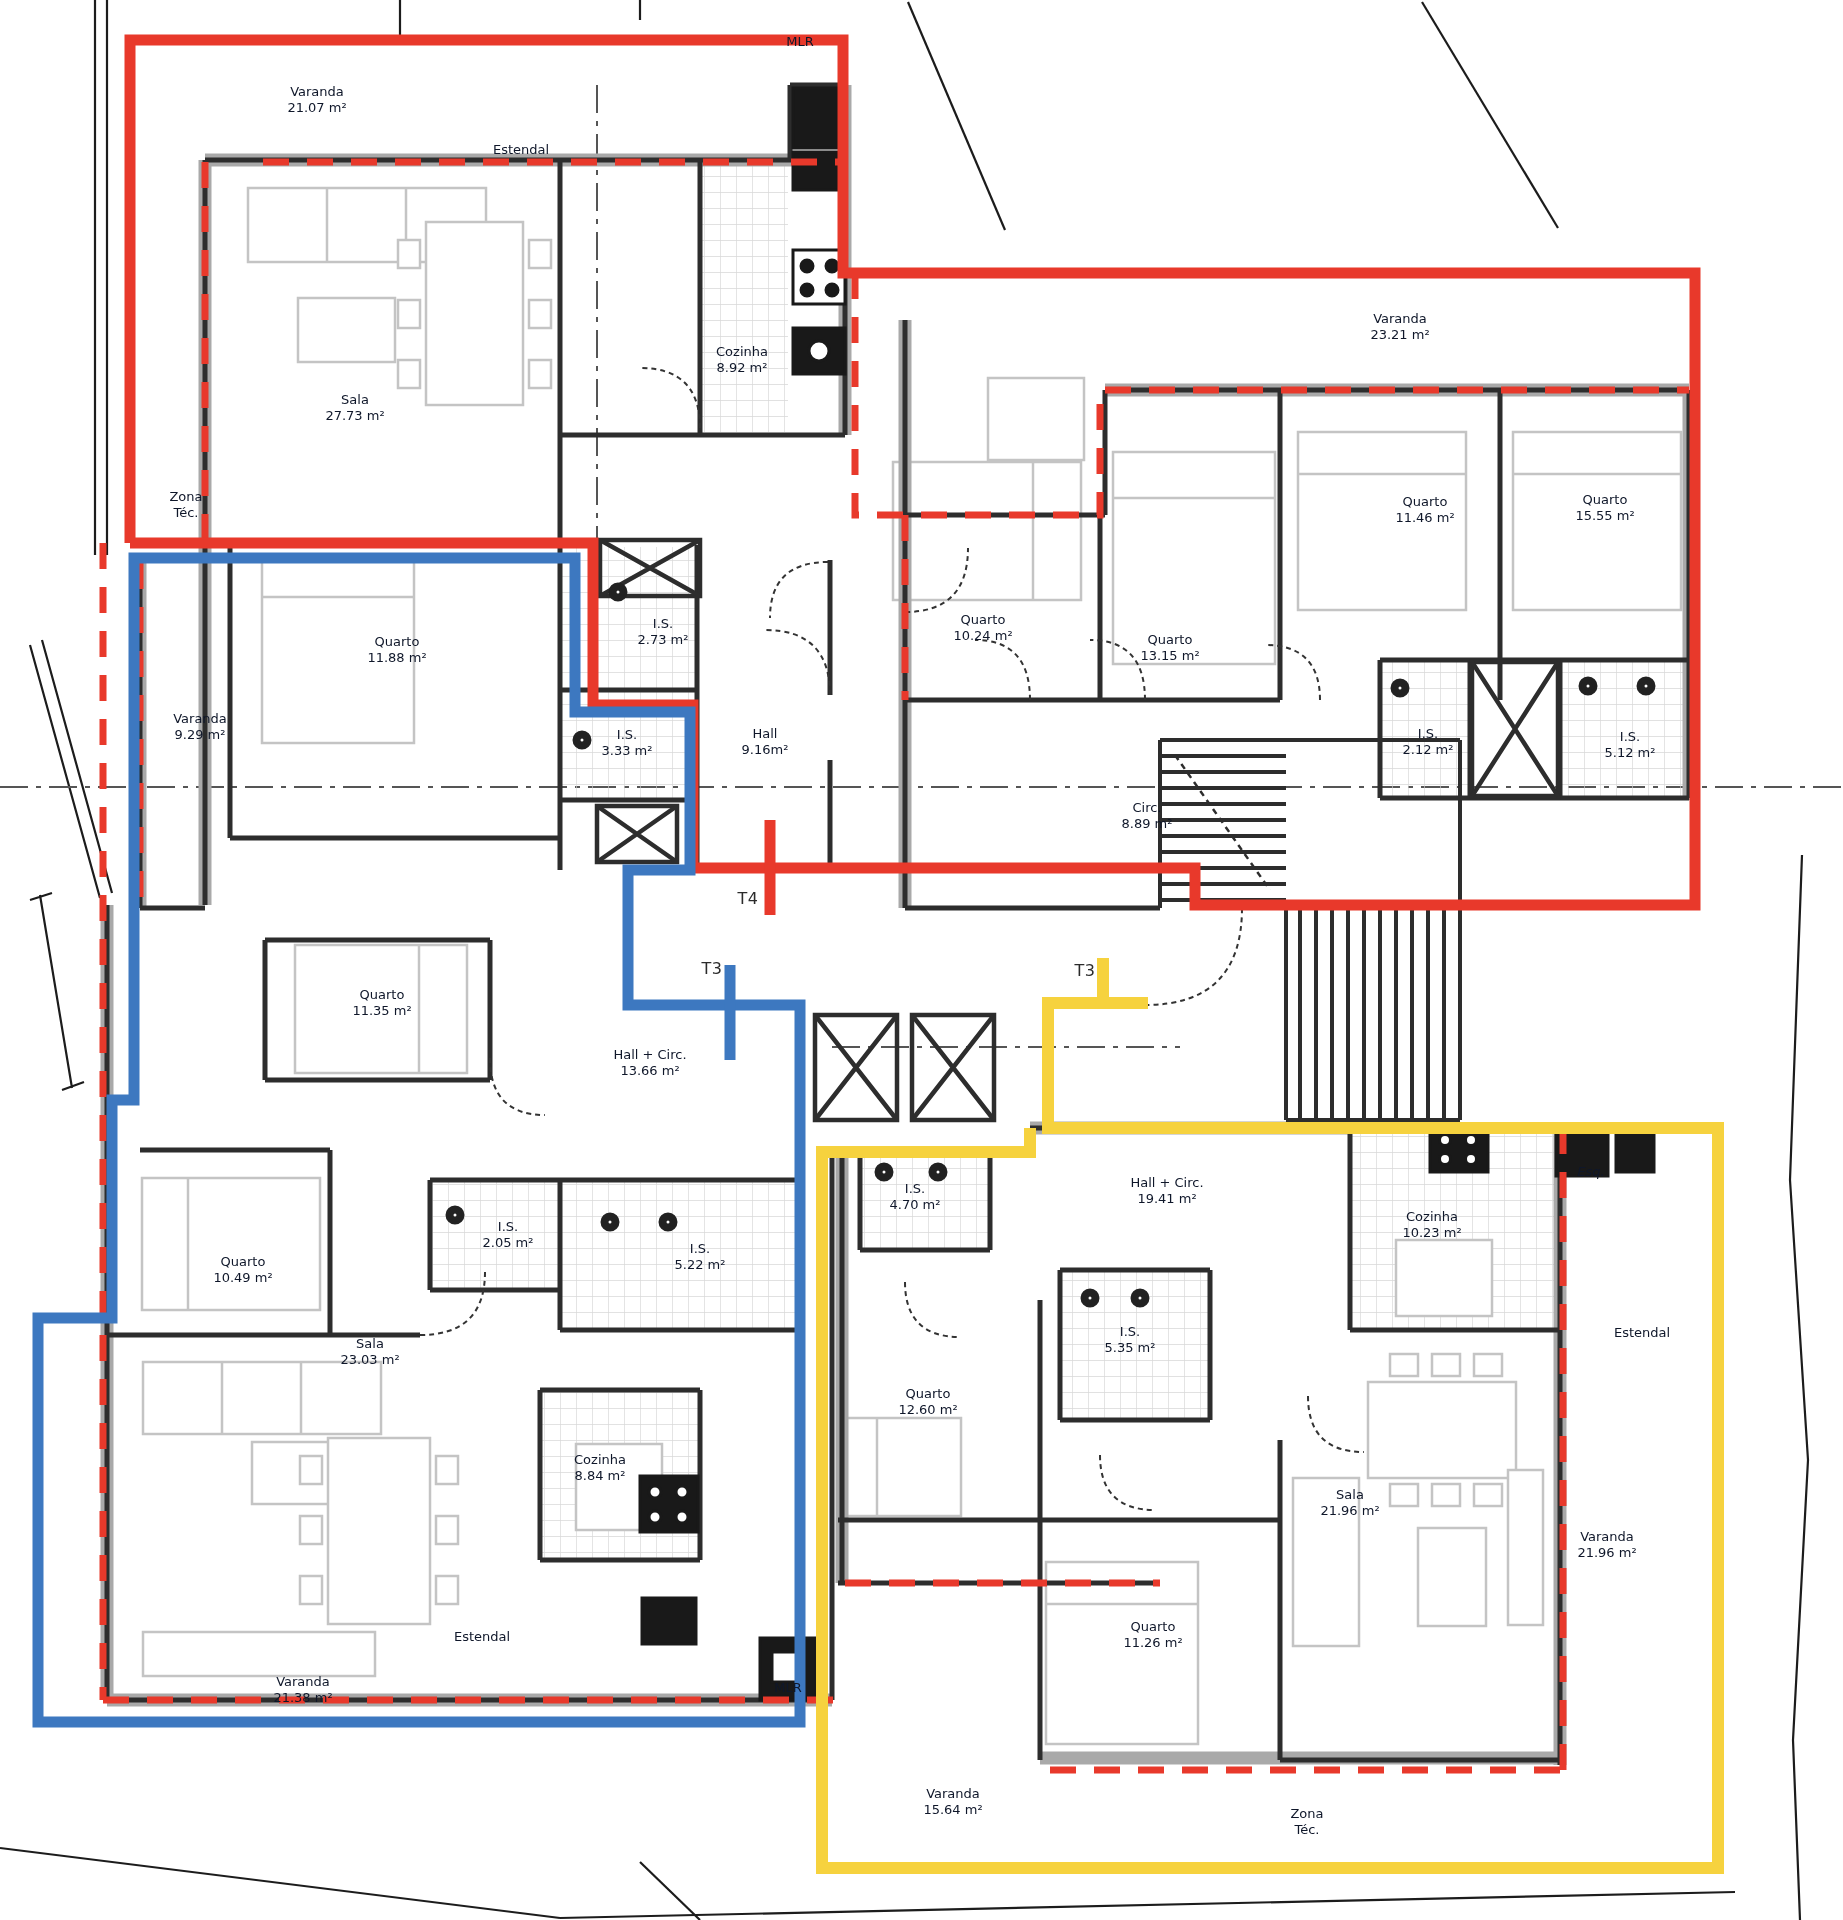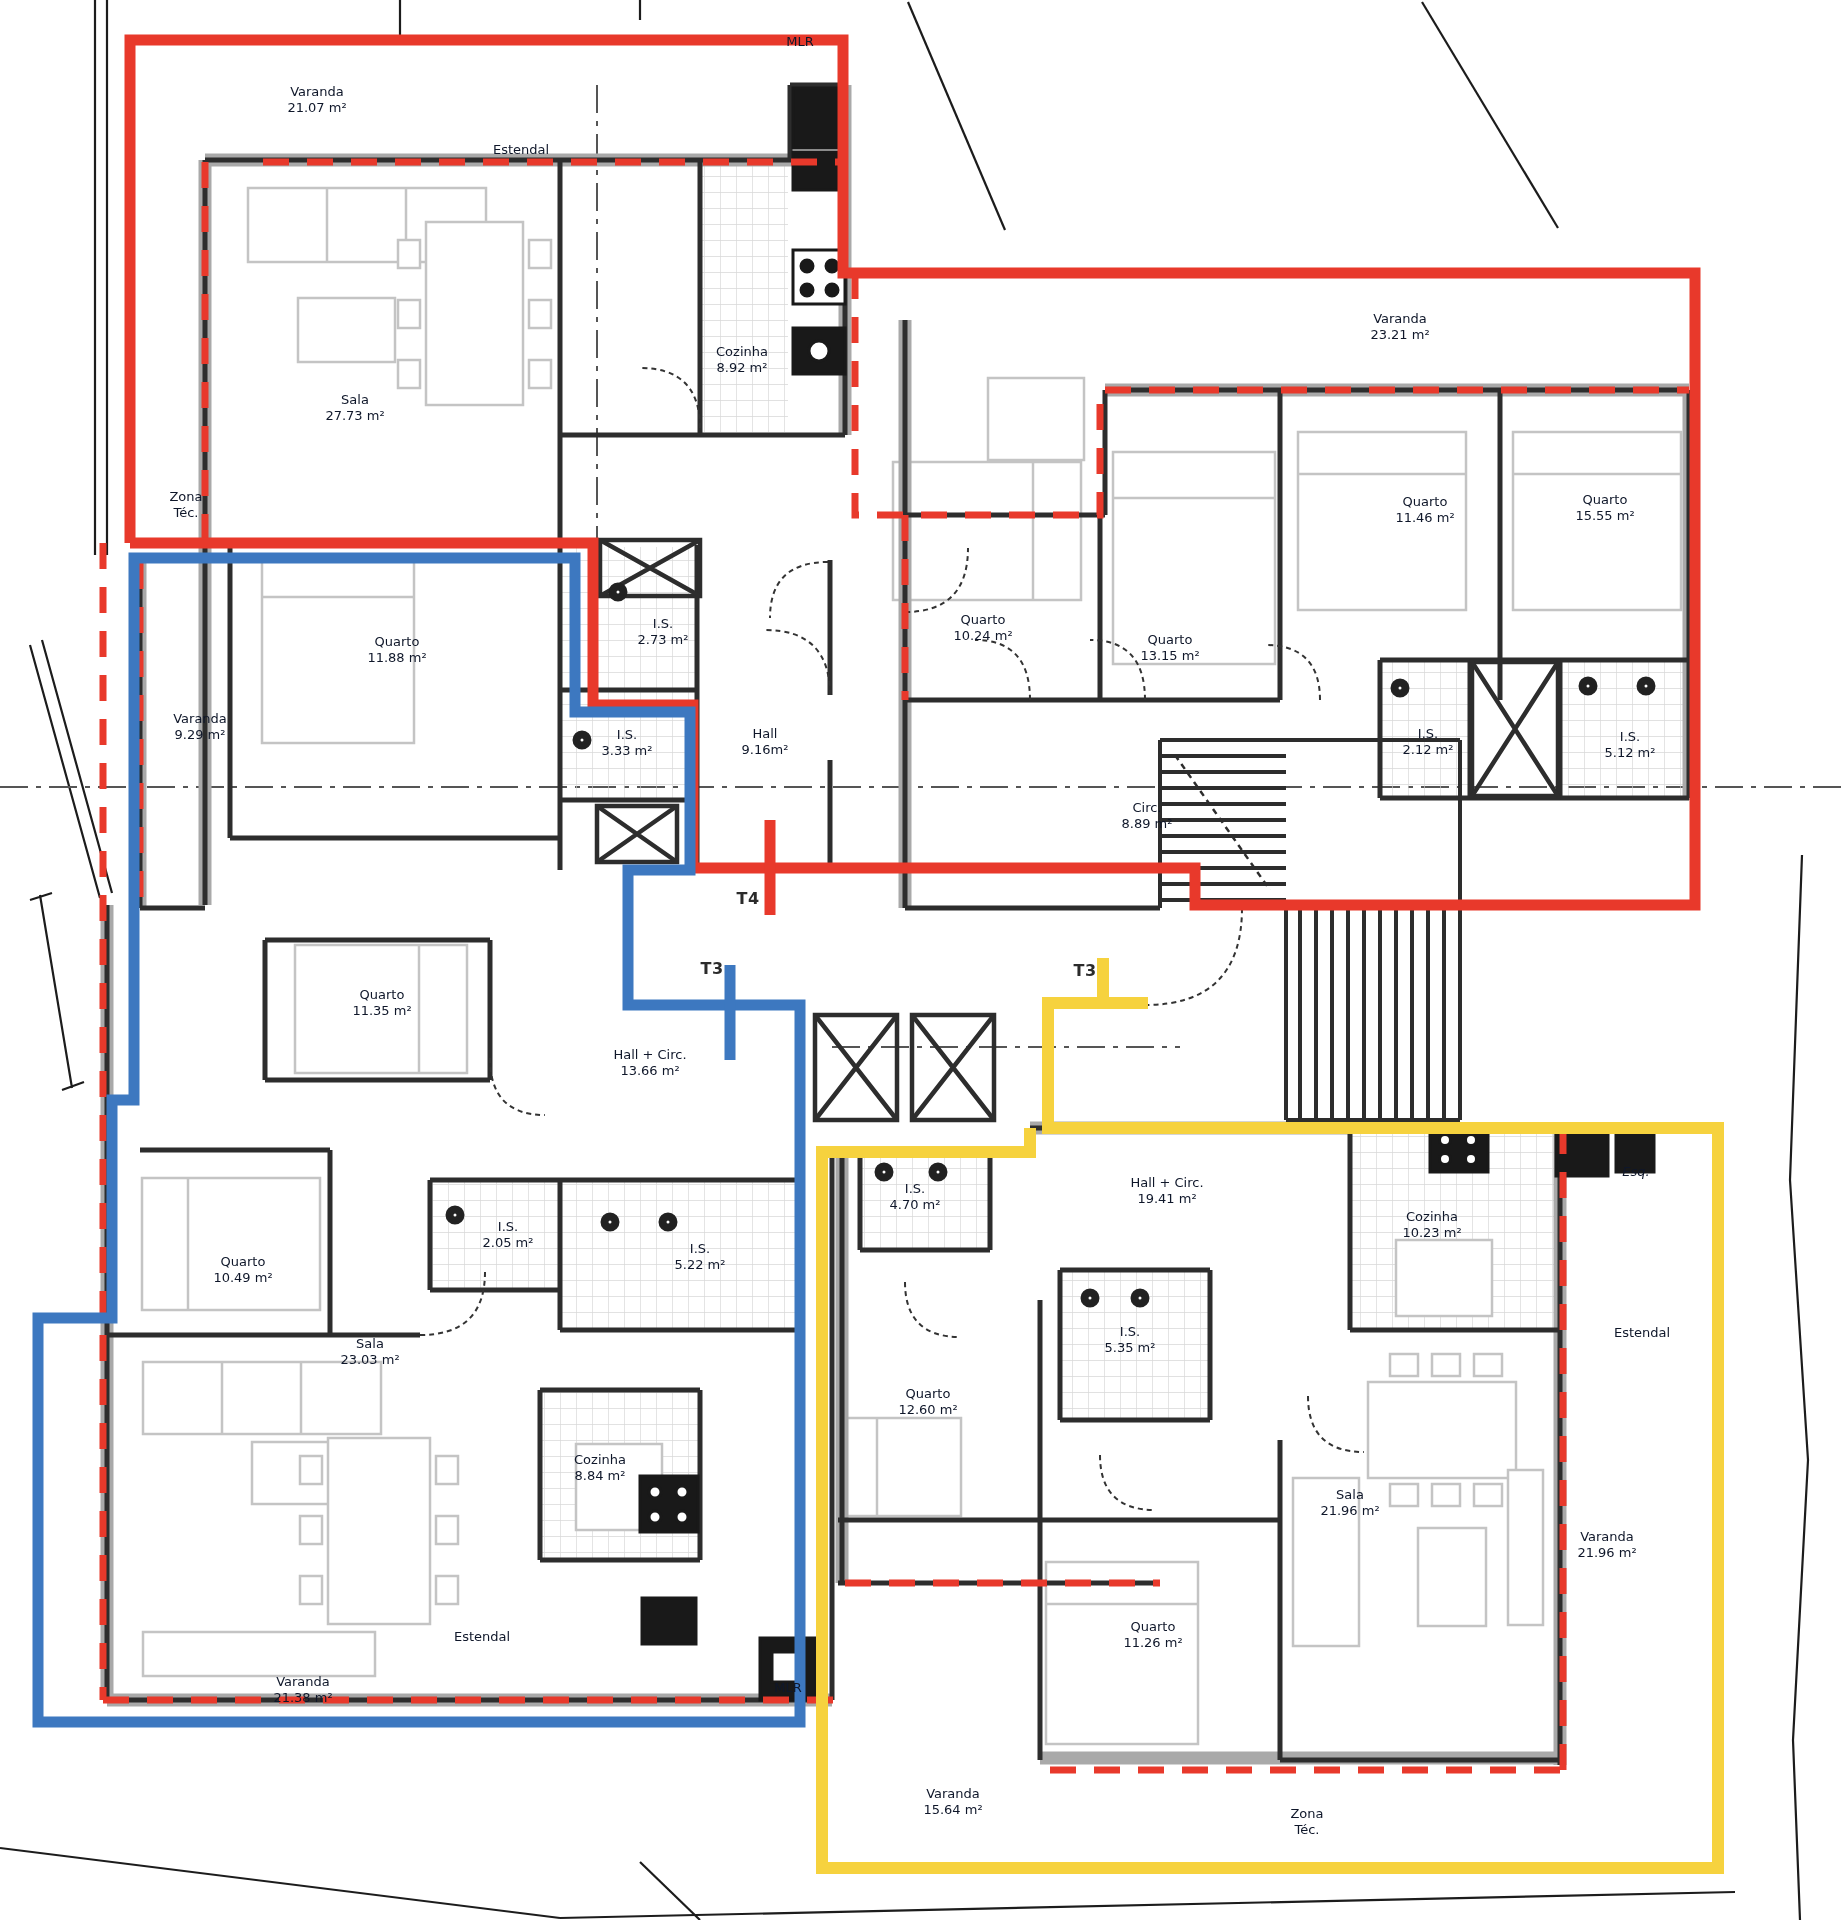--- a/index.html
+++ b/index.html
@@ -3,21 +3,21 @@
 <meta charset="utf-8">
 <style>
   html,body{margin:0;padding:0;background:#fff;}
   .viewport{position:relative;width:1843px;height:1920px;background:#ffffff;overflow:hidden;
             font-family:"DejaVu Sans",sans-serif;}
   svg.plan{position:absolute;left:0;top:0;}
   .labels-layer{position:absolute;left:0;top:0;width:100%;height:100%;pointer-events:none;}
   .room-label{position:absolute;transform:translate(-50%,-50%);text-align:center;
               font-size:13px;line-height:1.22;color:#0f172a;font-weight:500;white-space:nowrap;}
   .room-label .sub{display:block;font-weight:500;}
-  .unit-marker{position:absolute;transform:translate(-50%,-50%);font-size:16px;font-weight:700;
+  .unit-marker{position:absolute;transform:translate(-50%,-50%);font-size:16px;font-weight:400;
                color:#2b2b2b;letter-spacing:.5px;}
   :root{
     --apartment-red:#e8392b;
     --apartment-blue:#3d78c0;
     --apartment-yellow:#f6d23e;
     --wall-dark:#2d2d2d;
     --wall-gray:#a9a9a9;
     --furniture:#c4c4c4;
     --label-blue:#47528a;
   }
@@ -316,20 +316,20 @@
       <div class="room-label" style="left: 788px; top: 1688px;"><span>MLR</span></div>
       <div class="unit-marker" style="left: 712px; top: 968px;"><span>T3</span></div>
       <div class="room-label" style="left: 915px; top: 1197px;"><span>I.S.</span><span class="sub">4.70 m²</span></div>
       <div class="room-label" style="left: 1167px; top: 1191px;"><span>Hall + Circ.</span><span class="sub">19.41 m²</span></div>
       <div class="room-label" style="left: 1130px; top: 1340px;"><span>I.S.</span><span class="sub">5.35 m²</span></div>
       <div class="room-label" style="left: 928px; top: 1402px;"><span>Quarto</span><span class="sub">12.60 m²</span></div>
       <div class="room-label" style="left: 1153px; top: 1635px;"><span>Quarto</span><span class="sub">11.26 m²</span></div>
       <div class="room-label" style="left: 1350px; top: 1503px;"><span>Sala</span><span class="sub">21.96 m²</span></div>
       <div class="room-label" style="left: 1432px; top: 1225px;"><span>Cozinha</span><span class="sub">10.23 m²</span></div>
       <div class="room-label" style="left: 1642px; top: 1333px;"><span>Estendal</span></div>
-      <div class="room-label" style="left: 1636px; top: 1172px; font-style: italic;"><span>Esq.</span></div>
+      <div class="room-label" style="left: 1591px; top: 1172px; font-style: italic;"><span>Esq.</span></div>
       <div class="room-label" style="left: 1607px; top: 1545px;"><span>Varanda</span><span class="sub">21.96 m²</span></div>
       <div class="room-label" style="left: 953px; top: 1802px;"><span>Varanda</span><span class="sub">15.64 m²</span></div>
       <div class="room-label" style="left: 1307px; top: 1822px;"><span>Zona</span><span class="sub">Téc.</span></div>
       <div class="unit-marker" style="left: 1085px; top: 970px;"><span>T3</span></div>
     </div>
 
 </div>
 
 </body></html>

